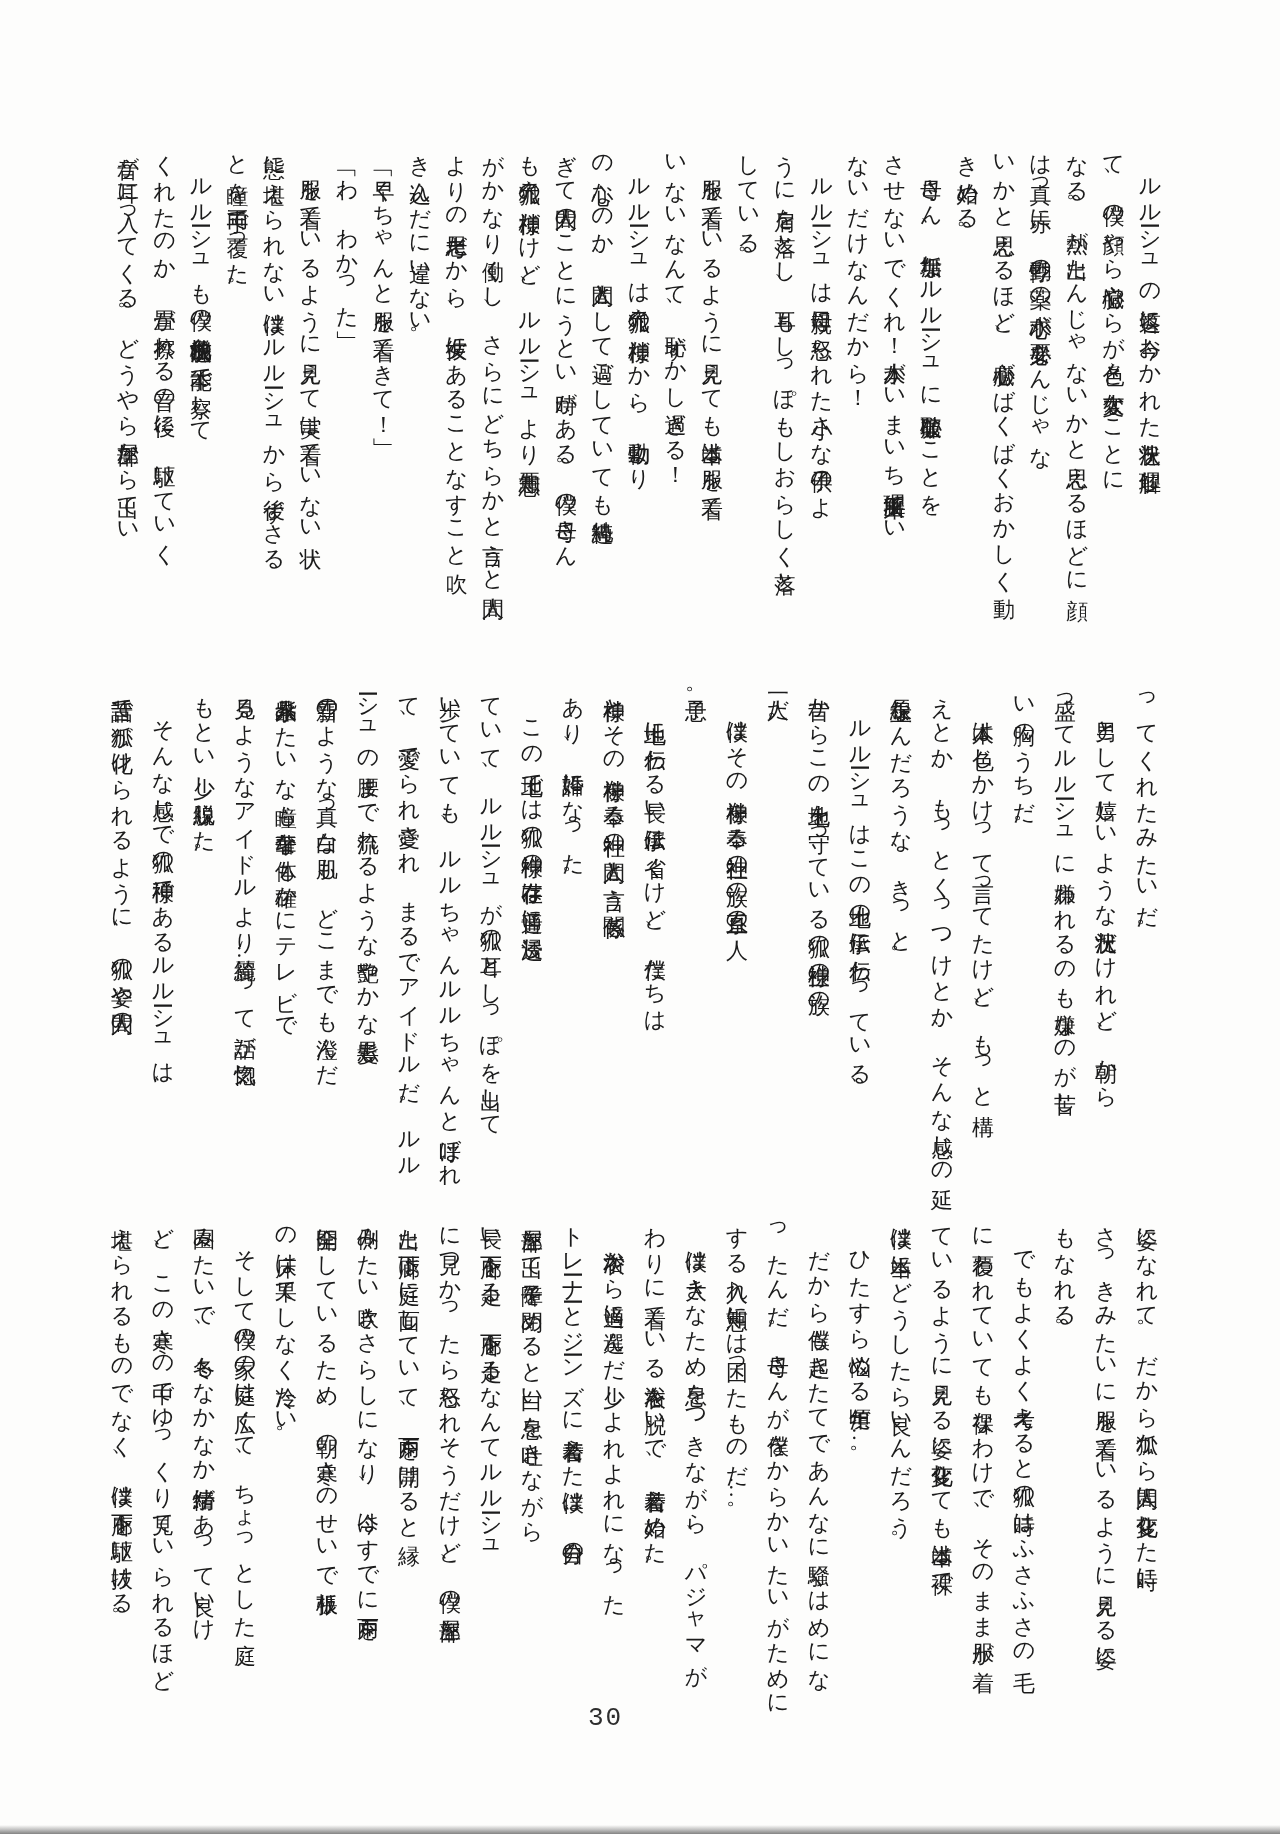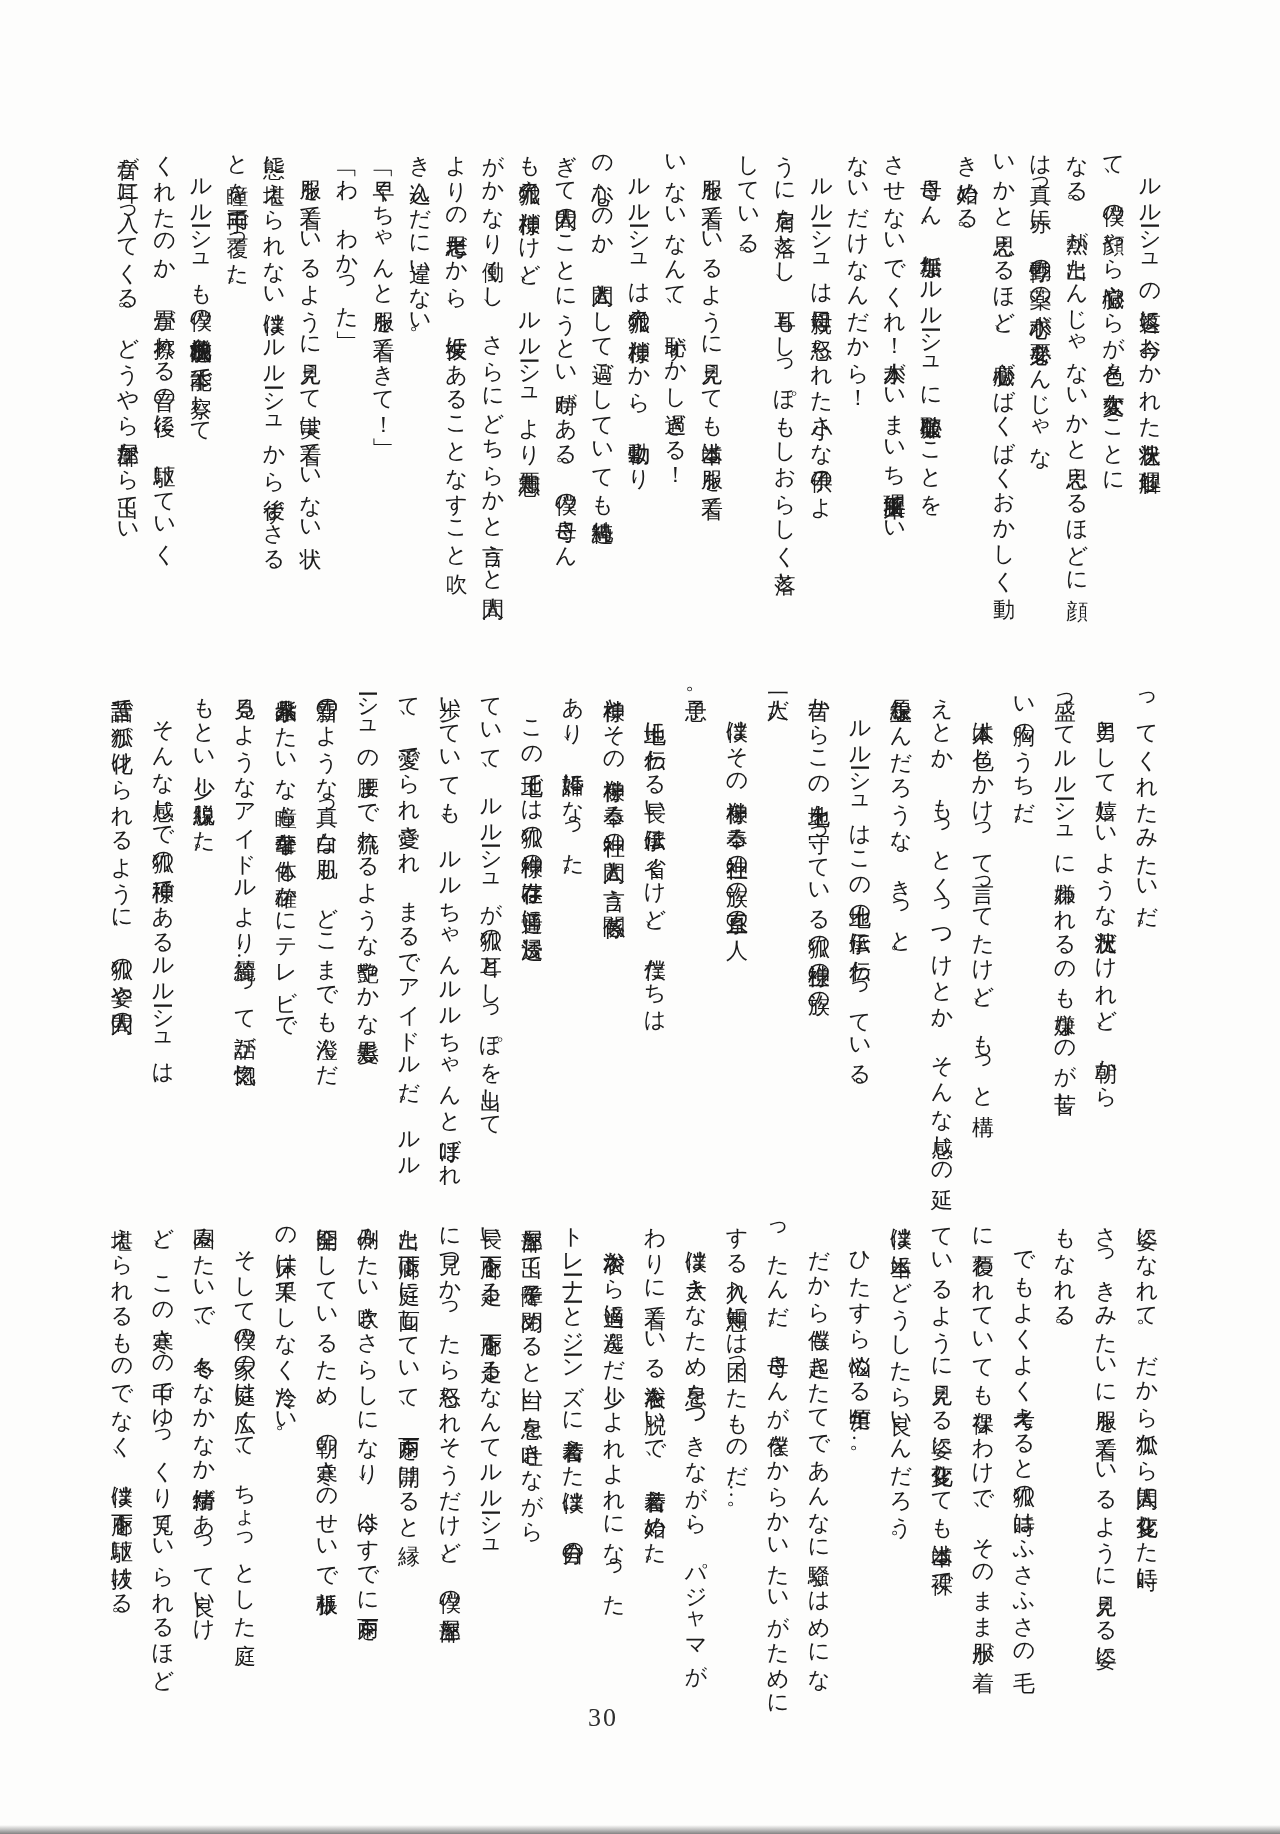--- a/index.html
+++ b/index.html
@@ -33,21 +33,21 @@
     margin: 0;
     white-space: nowrap; 
   }
   .page-number {
     position: absolute;
     top: 1703px;
     left: 588px;
     font-size: 26px;
     letter-spacing: 2px;
     color: #2e2e2e;
-    font-family: Liberation Serif, serif;
+    font-family: Liberation Mono, monospace;
   }
   
   .scan-edge {
     position: absolute;
     left: 0;
     bottom: 0;
     width: 100%;
     height: 9px;
     background: linear-gradient(to bottom, rgba(120,120,120,0) 0%, rgba(110,110,110,0.45) 55%, rgba(90,90,90,0.75) 100%);
   }

